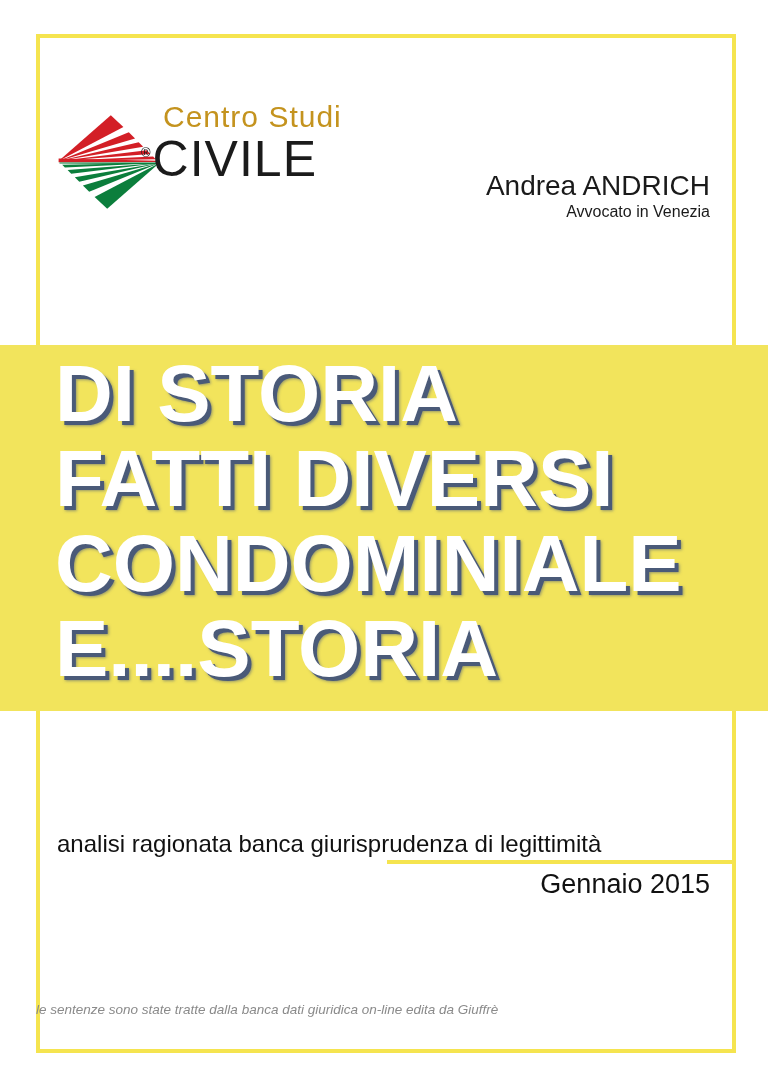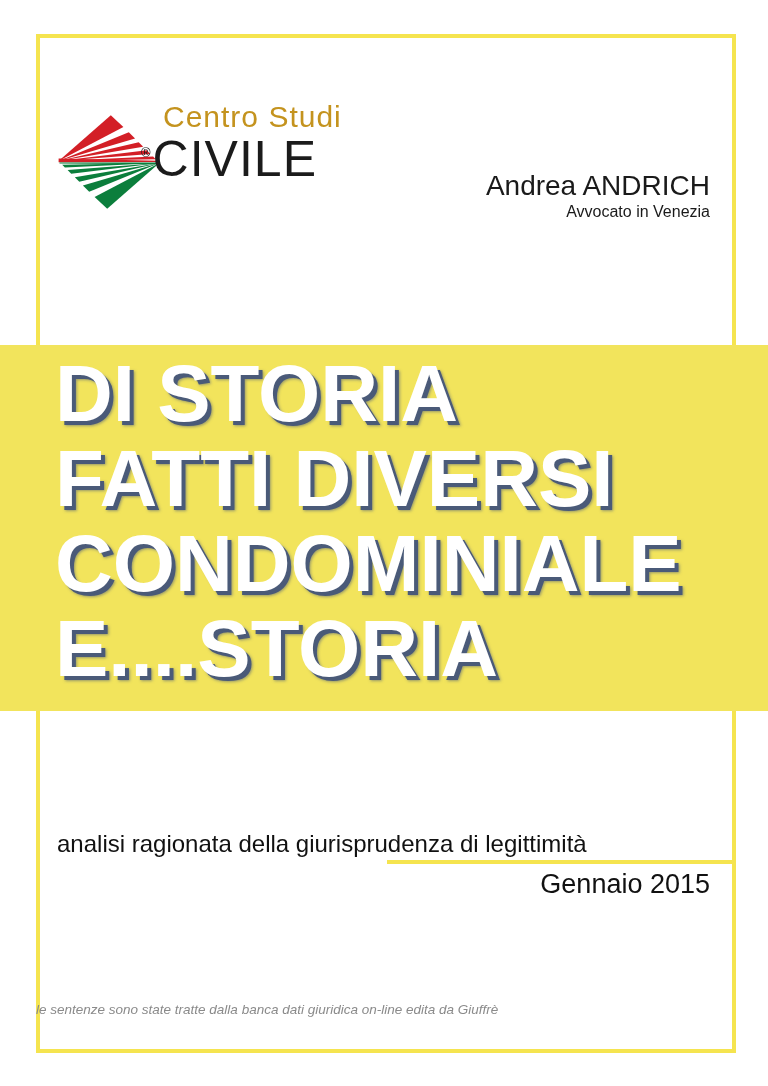--- a/index.html
+++ b/index.html
@@ -86,17 +86,17 @@
 
 <div class="banner">
   <div class="banner-title">
     <div>DI STORIA</div>
     <div>FATTI DIVERSI</div>
     <div>CONDOMINIALE</div>
     <div>E....STORIA</div>
   </div>
 </div>
 
-<div class="subtitle">analisi ragionata della giurisprudenza di legittimità</div>
+<div class="subtitle">analisi ragionata banca giurisprudenza di legittimità</div>
 <div class="rule"></div>
 <div class="date">Gennaio 2015</div>
 
 <div class="footnote">le sentenze sono state tratte dalla banca dati giuridica on-line edita da Giuffrè</div>
 
 </body></html>

